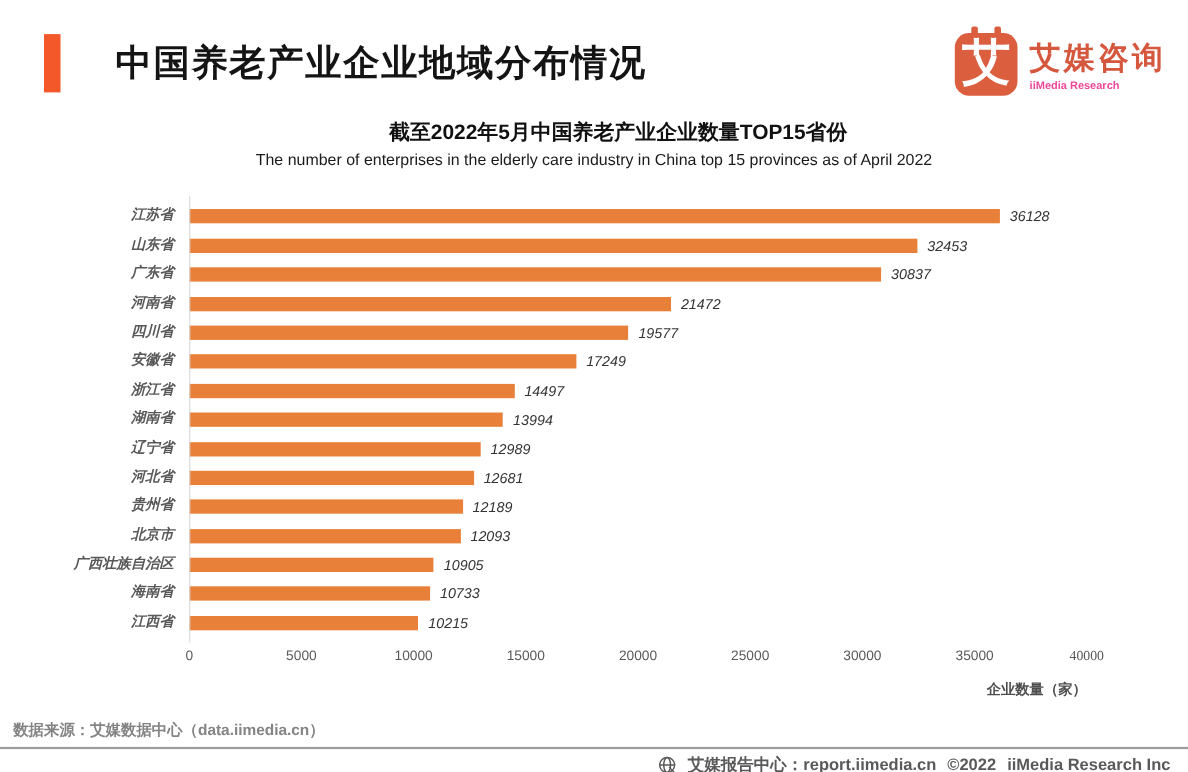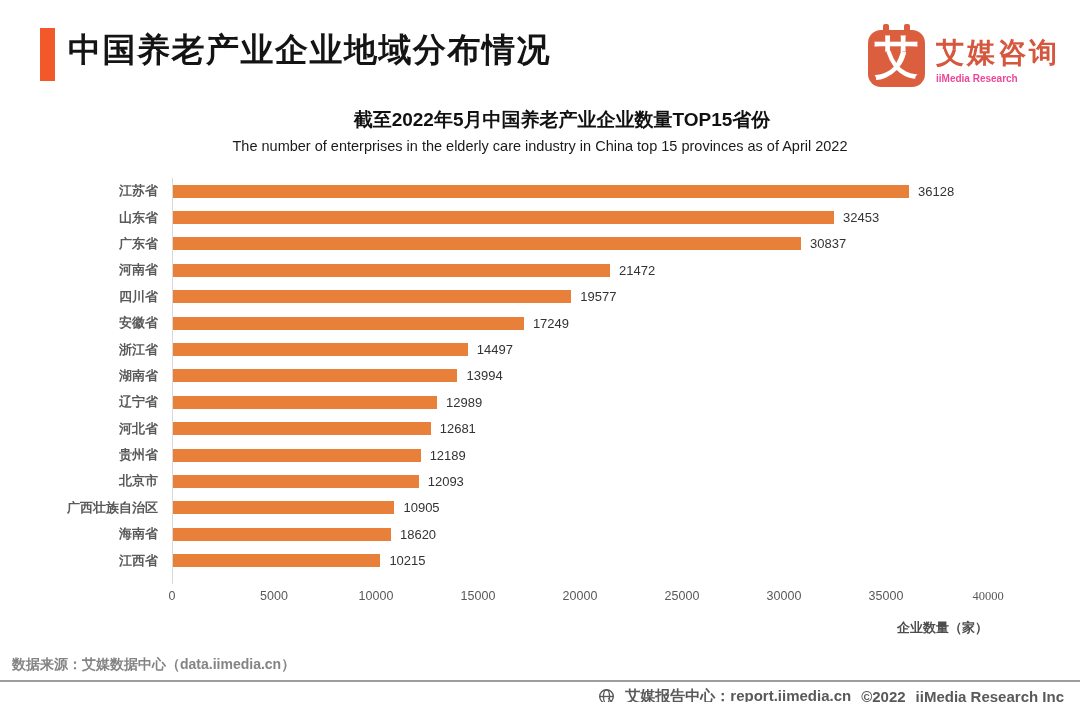--- a/index.html
+++ b/index.html
@@ -5,21 +5,21 @@
   * { box-sizing: border-box; margin: 0; padding: 0; }
   html, body { width: 1080px; height: 702px; overflow: hidden; }
   body {
     background: #ffffff;
     font-family: "Liberation Sans", "DejaVu Sans", sans-serif;
     position: relative;
   }
   .page { width: 1080px; height: 702px; position: relative; }
 
   
-  .header { display: flex; align-items: flex-start; padding: 28px 20px 0 40px; }
+  .header { display: flex; align-items: center; padding: 28px 20px 0 40px; gap: 37px; }
   .accent-bar { width: 15px; height: 53px; background: #F2582A; flex: none; }
   .page-title {
     margin-left: 13px; font-size: 33px; font-weight: bold;
     color: #141414; letter-spacing: 1.5px; flex: 1; white-space: nowrap;
   }
   .logo { display: flex; align-items: center; gap: 11px; margin-top: 2px; }
   .logo-mark {
     width: 57px; height: 57px; background: #DB5E3E; border-radius: 13px;
     position: relative; display: flex; align-items: center; justify-content: center;
   }
@@ -33,21 +33,21 @@
   .chart-head { text-align: center; margin-top: 20px; }
   .chart-title { font-size: 19px; font-weight: bold; color: #111111; padding-left: 44px; }
   .chart-subtitle { font-size: 14.5px; color: #1a1a1a; margin-top: 5px; }
 
   
   .plot { margin-top: 24px; position: relative; padding-bottom: 10px; }
   .plot::before {
     content: ""; position: absolute; left: 172px; top: 0; bottom: 0;
     width: 1px; background: #d9d9d9;
   }
-  .bar-row { height: 26.4px; display: flex; align-items: center; }
+  .bar-row { height: 26.4px; display: flex; align-items: flex-end; font-style: italic; }
   .bar-label {
     width: 172px; padding-right: 14px; text-align: right;
     font-size: 13px; font-weight: 600; color: #595959; white-space: nowrap; flex: none;
   }
   .bar-track { width: 816px; display: flex; align-items: center; flex: none; }
   .bar { height: 13px; flex: none; }
   .bar-value { margin-left: 9px; font-size: 13px; color: #333333; white-space: nowrap; }
 
   
   .ticks { margin-left: 172px; width: 816px; position: relative; height: 16px; margin-top: 5px; }
@@ -182,21 +182,21 @@
         <div class="bar-label">广西壮族自治区</div>
         <div class="bar-track">
           <div class="bar" style="width: 27.2625%; background: rgb(232, 128, 58);"></div>
           <span class="bar-value">10905</span>
         </div>
       </div>
       <div class="bar-row">
         <div class="bar-label">海南省</div>
         <div class="bar-track">
           <div class="bar" style="width: 26.8325%; background: rgb(232, 128, 58);"></div>
-          <span class="bar-value">18620</span>
+          <span class="bar-value">10733</span>
         </div>
       </div>
       <div class="bar-row">
         <div class="bar-label">江西省</div>
         <div class="bar-track">
           <div class="bar" style="width: 25.5375%; background: rgb(232, 128, 58);"></div>
           <span class="bar-value">10215</span>
         </div>
       </div>
     </div>

